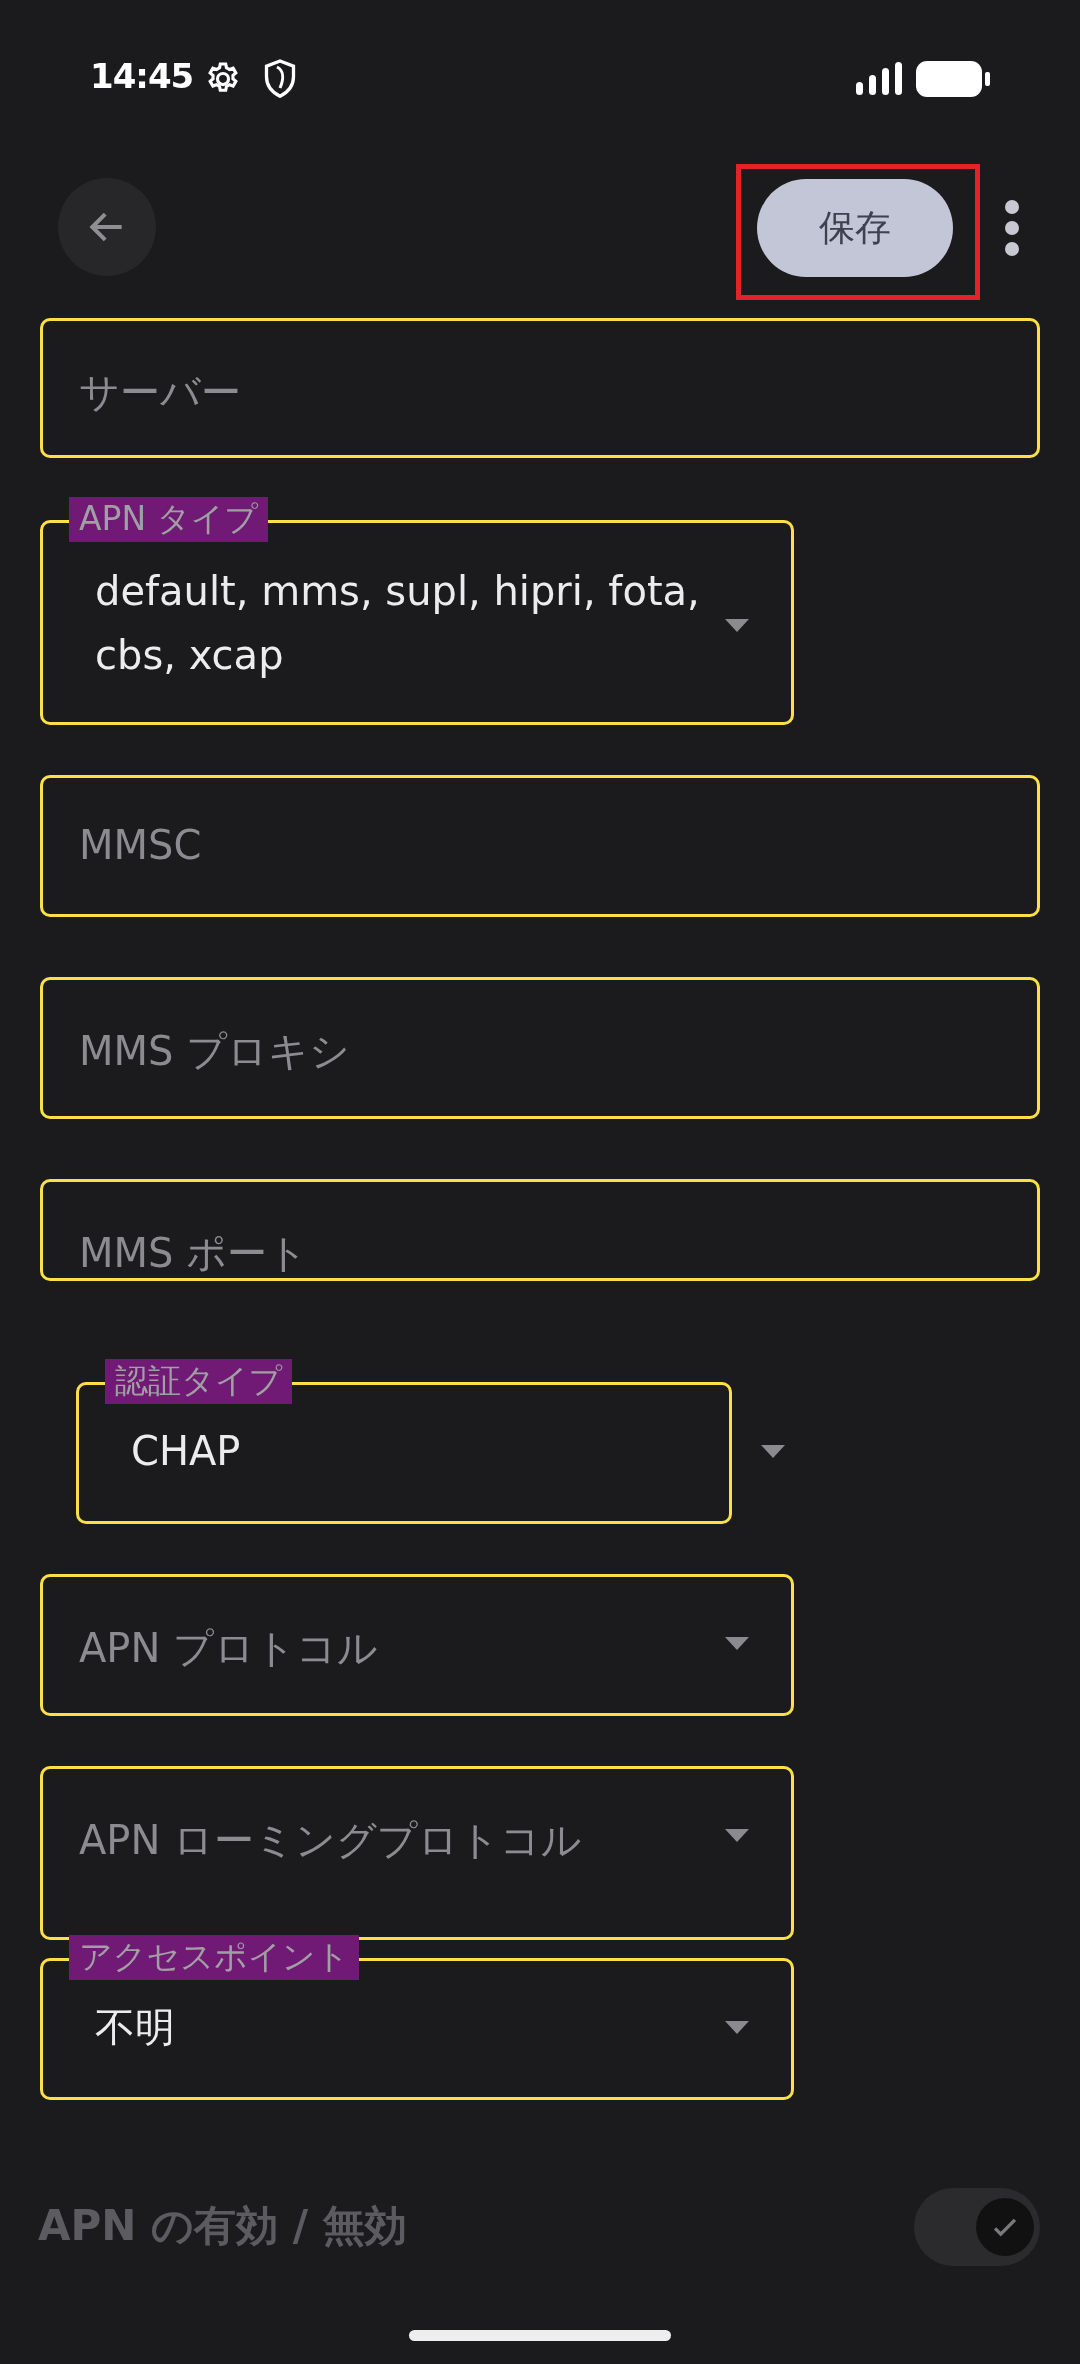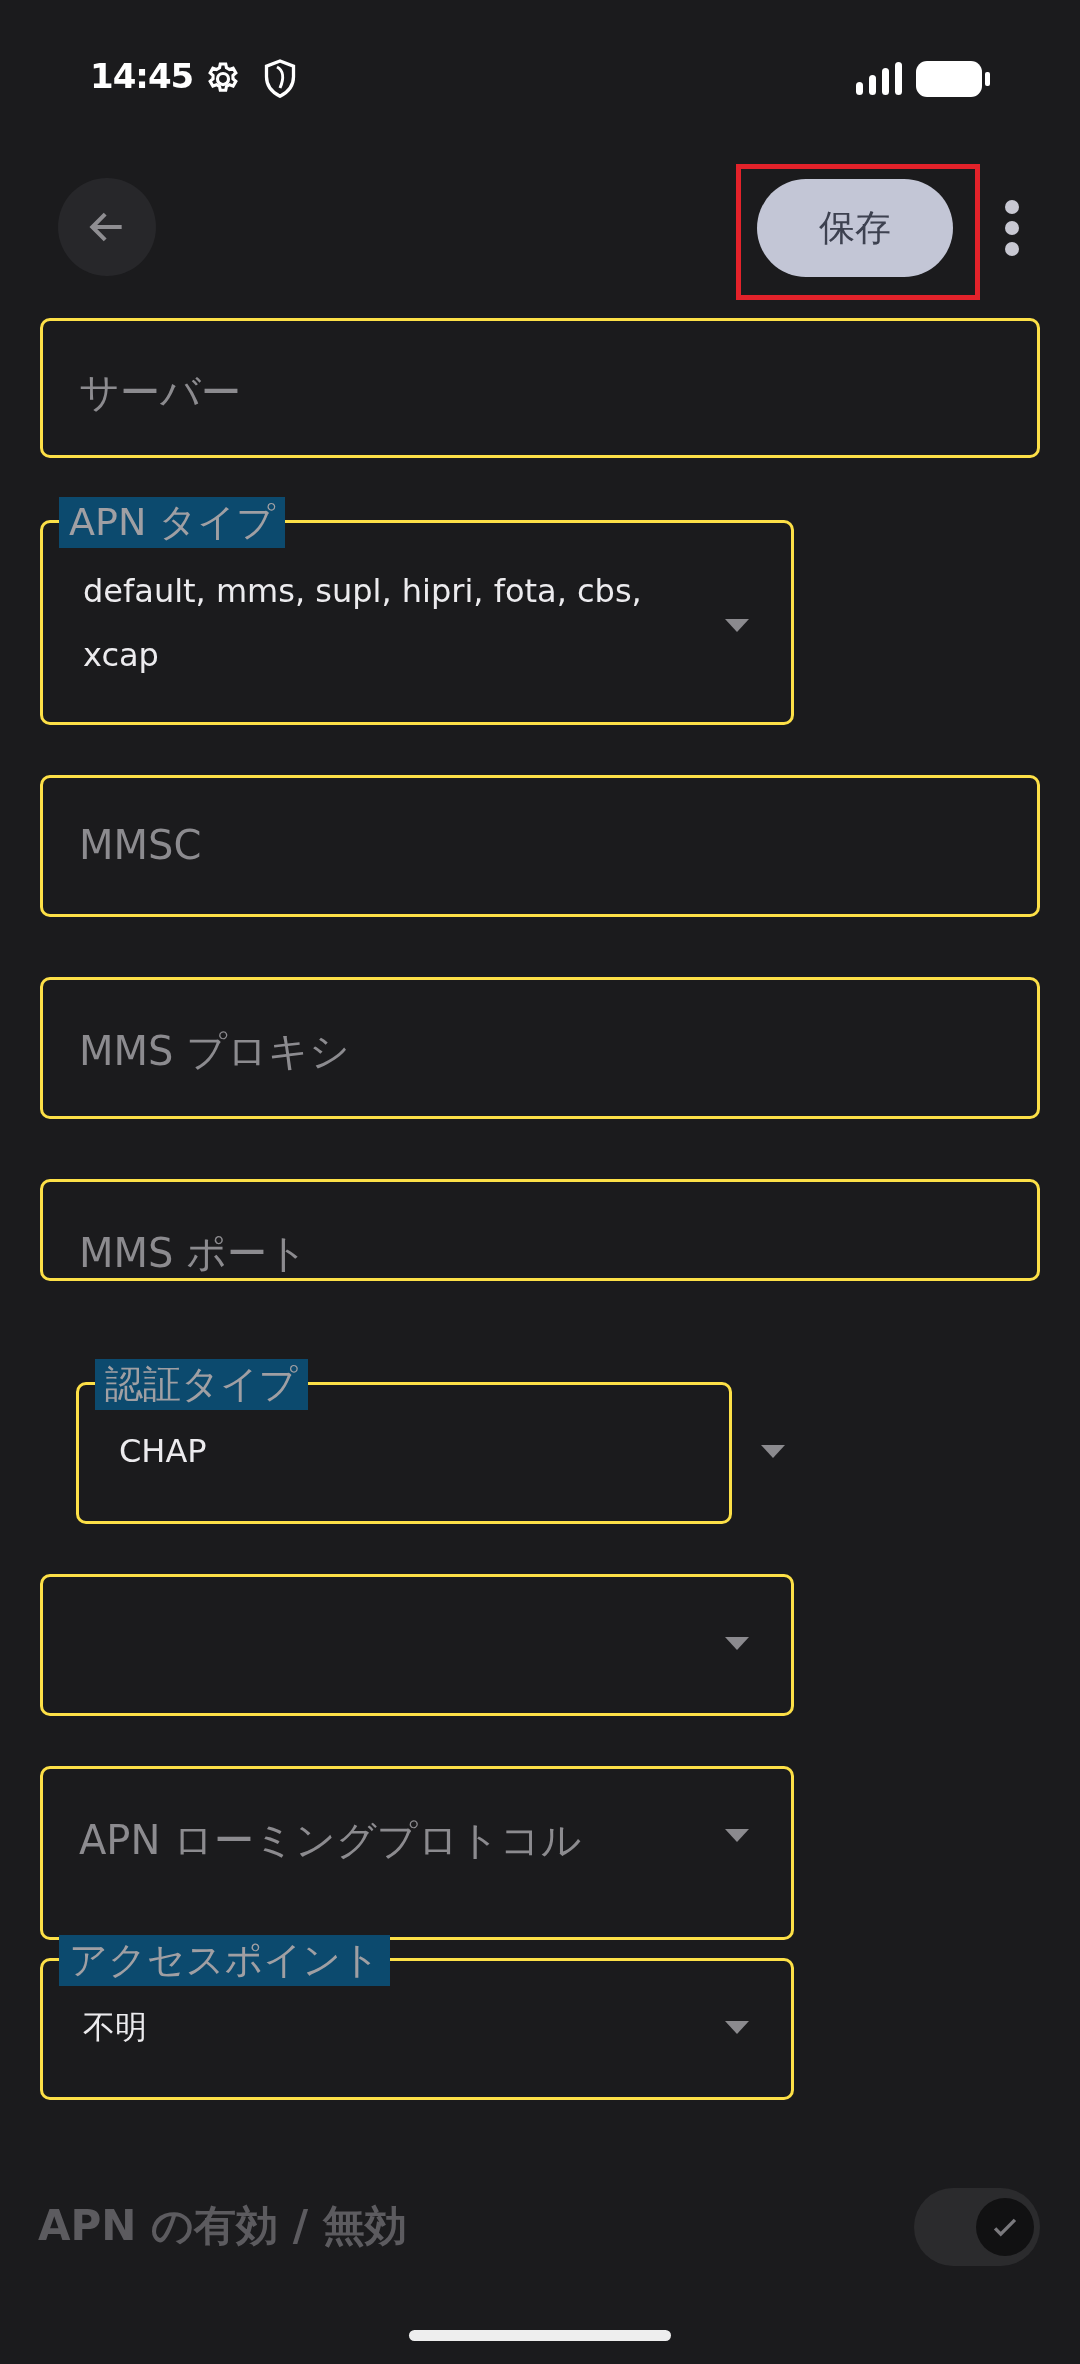--- a/index.html
+++ b/index.html
@@ -16,22 +16,22 @@
   .app-bar { position: absolute; top: 170px; left: 0; width: 1080px; height: 120px; }
   .back-button { position: absolute; left: 58px; top: 8px; width: 98px; height: 98px; border-radius: 50%; background: #27272a; display: flex; align-items: center; justify-content: center; }
   .page-title { position: absolute; left: 206px; top: 22px; font-size: 54px; font-weight: bold; color: #ece8ed; white-space: nowrap; letter-spacing: 1px; }
   .save-highlight { position: absolute; left: 736px; top: 164px; width: 244px; height: 136px; border: 5px solid #e3222a; }
   .save-button { position: absolute; left: 757px; top: 179px; width: 196px; height: 98px; border-radius: 49px; background: #c3c6d6; color: #3d4150; font-size: 36px; display: flex; align-items: center; justify-content: center; border: none; }
   .more-button { position: absolute; left: 998px; top: 200px; width: 28px; height: 56px; display: flex; flex-direction: column; justify-content: space-between; align-items: center; }
   .more-button span { width: 14px; height: 14px; border-radius: 50%; background: #c8c8d2; display: block; }
 
   .field { position: absolute; border: 3px solid #fde047; border-radius: 10px; }
   .field .placeholder { position: absolute; left: 36px; font-size: 40px; color: #8c8b8f; white-space: nowrap; }
-  .field .value { position: absolute; left: 40px; font-size: 32px; color: #ecebee; line-height: 64px; }
-  .field .floating-label { position: absolute; top: -26px; left: 16px; padding: 0 10px; background: #0c4a6e; font-size: 38px; color: #a09fa3; white-space: nowrap; }
+  .field .value { position: absolute; left: 52px; font-size: 40px; color: #ecebee; line-height: 64px; }
+  .field .floating-label { position: absolute; top: -26px; left: 26px; padding: 0 10px; background: #701a75; font-size: 33px; color: #a09fa3; white-space: nowrap; }
   .field .dropdown-arrow { position: absolute; width: 0; height: 0; border-left: 12px solid transparent; border-right: 12px solid transparent; border-top: 13px solid #8b8a8e; }
 
   .toggle-row { position: absolute; left: 0; top: 2170px; width: 1080px; height: 120px; }
   .toggle-label { position: absolute; left: 38px; top: 28px; font-size: 42px; font-weight: bold; color: #5c5b5f; white-space: nowrap; }
   .toggle { position: absolute; left: 914px; top: 18px; width: 126px; height: 78px; border-radius: 39px; background: #2b2b2d; }
   .toggle-thumb { position: absolute; right: 6px; top: 10px; width: 58px; height: 58px; border-radius: 50%; background: #111112; display: flex; align-items: center; justify-content: center; }
 
   .home-indicator { position: absolute; left: 409px; top: 2330px; width: 262px; height: 11px; border-radius: 6px; background: #eeeeee; }
 </style>
 </head>
@@ -96,20 +96,21 @@
   <span class="placeholder" style="top:44px;">MMS ポート</span>
 </div>
 
 <div class="field" style="left:40px; top:1382px; width:656px; height:142px;margin-left:36px;">
   <span class="floating-label">認証タイプ</span>
   <span class="value" style="top:34px;">CHAP</span>
   <span class="dropdown-arrow" style="left:682px; top:60px;"></span>
 </div>
 
 <div class="field" style="left:40px; top:1574px; width:754px; height:142px;">
+  <span class="placeholder" style="top:44px;">APN プロトコル</span>
   <span class="dropdown-arrow" style="left:682px; top:60px;"></span>
 </div>
 
 <div class="field" style="left:40px; top:1766px; width:754px; height:174px;">
   <span class="placeholder" style="top:44px;">APN ローミングプロトコル</span>
   <span class="dropdown-arrow" style="left:682px; top:60px;"></span>
 </div>
 
 <div class="field" style="left:40px; top:1958px; width:754px; height:142px;">
   <span class="floating-label">アクセスポイント</span>

